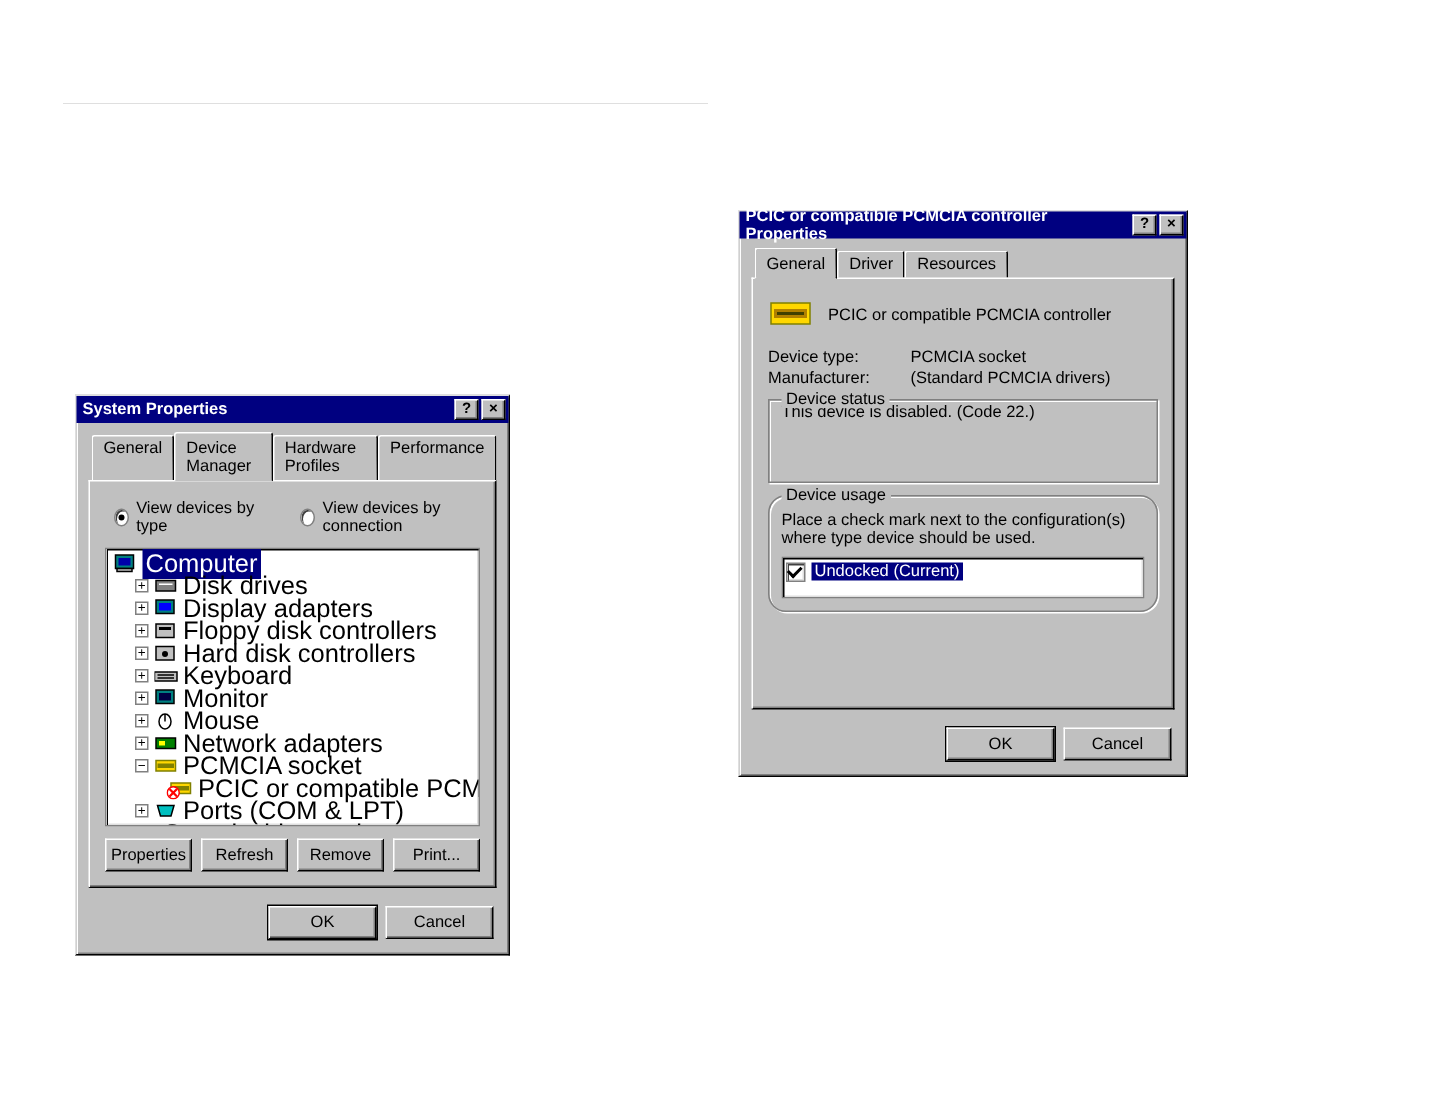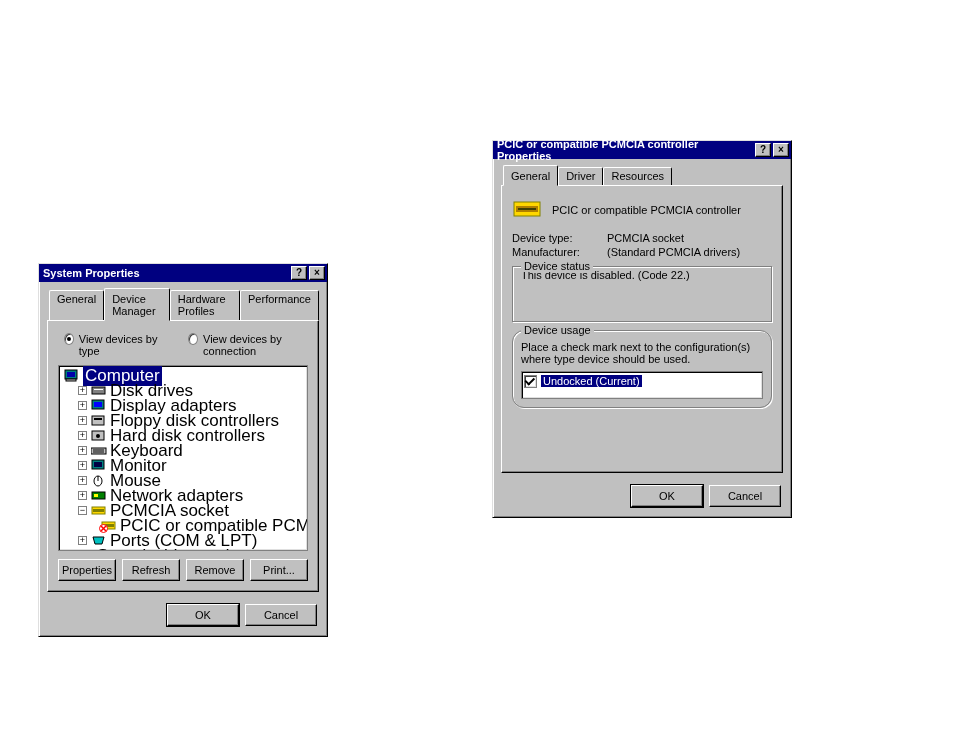--- a/index.html
+++ b/index.html
@@ -87,21 +87,21 @@
     border: 1px solid #000;
     border-top-color: #fff;
     border-left-color: #fff;
     box-shadow: inset -1px -1px 0 #808080;
     padding: 10px;
     background: #c0c0c0;
     position: relative;
     z-index: 2;
   }
   .radio-row { display: flex; gap: 30px; margin: 2px 0 8px 6px; }
-  .radio-item { display: flex; gap: 5px; }
+  .radio-item { display: flex; align-items: center; gap: 5px; }
   .radio {
     width: 12px; height: 12px; border-radius: 50%;
     background: #fff; border: 1px solid #808080;
     box-shadow: inset -1px -1px 0 #fff, inset 1px 1px 0 #404040;
     display: flex; align-items: center; justify-content: center;
   }
   .radio.checked::after { content:""; width:4px; height:4px; background:#000; border-radius:50%; }
   .tree {
     background: #fff;
     border: 1px solid #808080;
@@ -178,21 +178,21 @@
     transform: rotate(-45deg) translate(0,-1px);
   }
   .usage-item .lbl { background:#000080; color:#fff; padding:0 2px; }
   .header-device { display:flex; align-items:center; margin-bottom:8px; }
 </style>
 </head>
 <body>
 
 <div class="rule"></div>
 
-<div class="window" style="left:38px; top:263px; width:290px;">
+<div class="window" style="left:50px; top:263px; width:290px;">
   <div class="titlebar">
     <span class="title">System Properties</span>
     <span class="titleicon">?</span>
     <span class="titleicon">×</span>
   </div>
   <div class="dlg-body">
     <div class="tabs">
       <div class="tab">General</div>
       <div class="tab active">Device Manager</div>
       <div class="tab">Hardware Profiles</div>

